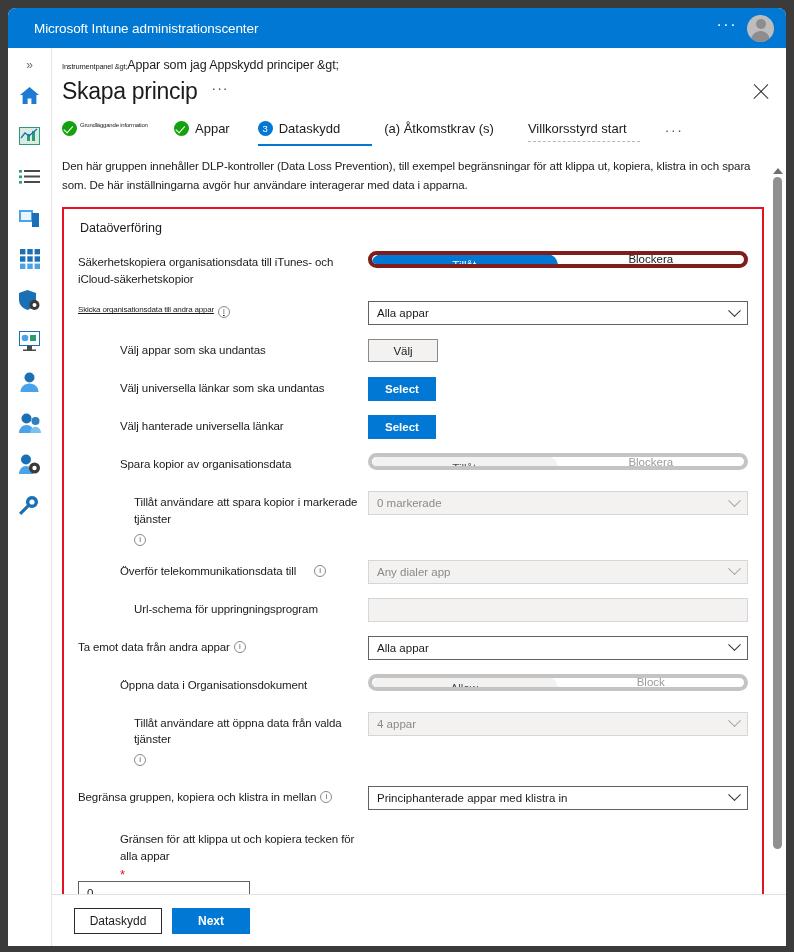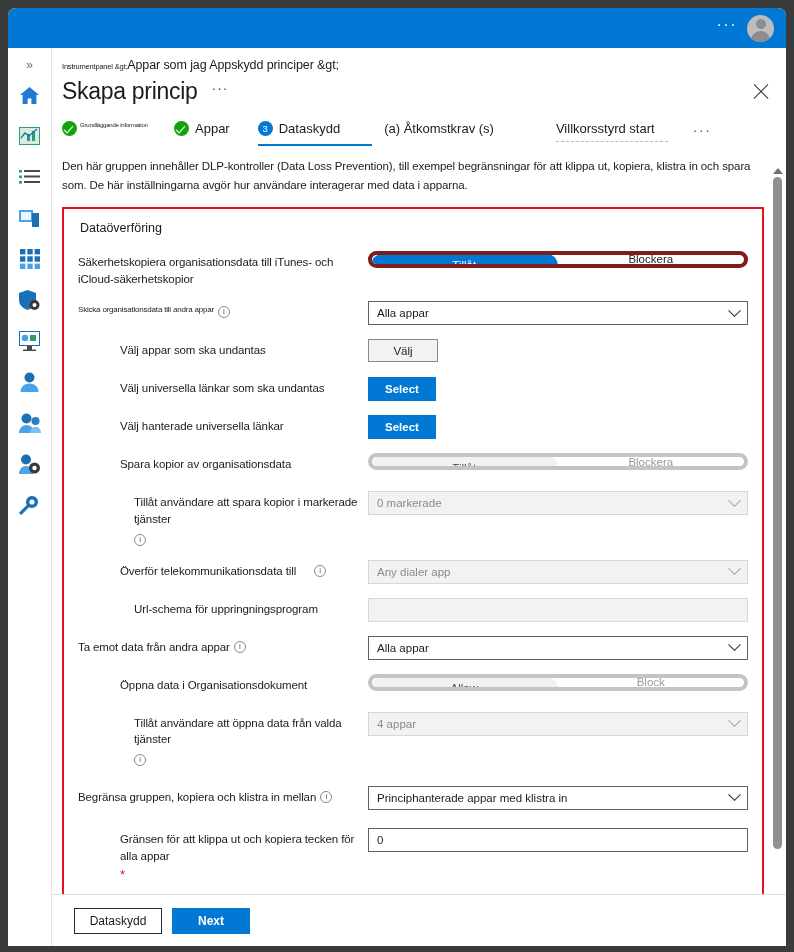--- a/index.html
+++ b/index.html
@@ -294,21 +294,21 @@
     font-size: 11.5px;
     color: #1b1b1b;
     line-height: 1.45;
     padding-top: 3px;
     letter-spacing: -0.1px;
     display: flex;
     align-items: flex-start;
     flex-wrap: wrap;
     gap: 4px;
   }
-  .row-label.tiny { font-size: 8px; letter-spacing: -0.2px; }
+  .row-label.tiny { font-size: 8px; letter-spacing: -0.2px; text-decoration: underline; }
   .row-label.ind1 { padding-left: 42px; width: 290px; }
   .row-label.ind2 { padding-left: 56px; width: 290px; }
   .row-ctl { flex: 1; min-width: 0; }
 
   .info-i {
     display: inline-flex;
     align-items: center;
     justify-content: center;
     width: 12px; height: 12px;
     border: 1px solid #8a8a8a;
@@ -479,20 +479,21 @@
     border-radius: 5px;
   }
 </style>
 </head>
 <body>
 
 <div class="screen">
   <div class="window">
 
     <div class="titlebar">
+      <span class="titlebar-text">Microsoft Intune administrationscenter</span>
       <div class="titlebar-right">
         <span class="tb-ellipsis">···</span>
         <div class="avatar"></div>
       </div>
     </div>
 
     <div class="body-area">
 
       <div class="rail">
         <div class="rail-chevron">»</div>
@@ -611,21 +612,21 @@
             <span class="step-label">Appar</span>
           </div>
           <div class="step active" style="margin-left:18px;">
             <span class="step-num">3</span>
             <span class="step-label">Dataskydd</span>
             <span class="underline"></span>
           </div>
           <div class="step" style="margin-left:34px;">
             <span class="step-label">(a) Åtkomstkrav (s)</span>
           </div>
-          <div class="step dashed" style="margin-left:52px;">
+          <div class="step dashed" style="margin-left:24px;">
             <span class="step-label">Villkorsstyrd start</span>
             <span class="underline"></span>
           </div>
           <span class="steps-ellipsis">···</span>
         </div>
 
         <div class="desc">Den här gruppen innehåller DLP-kontroller (Data Loss Prevention), till exempel begränsningar för att klippa ut, kopiera, klistra in och spara som. De här inställningarna avgör hur användare interagerar med data i apparna.</div>
 
         <div class="redbox">
           <div class="section-title">Dataöverföring</div>
@@ -759,21 +760,21 @@
               <span class="info-i">i</span>
             </div>
             <div class="row-ctl">
               <div class="dropdown">
                 <span class="dd-text">Principhanterade appar med klistra in</span>
                 <span class="caret"></span>
               </div>
             </div>
           </div>
 
-          <div class="row" style="margin-top:18px;">
+          <div class="row" style="margin-top:18px;flex-direction:column;">
             <div class="row-label ind1" style="flex-direction:column;">
               <span>Gränsen för att klippa ut och kopiera tecken för alla appar</span>
               <span class="req-star">*</span>
             </div>
             <div class="row-ctl">
               <input class="textinput" type="text" value="0" style="">
             </div>
           </div>
 
           <div class="row" style="margin-top:22px;margin-bottom:2px;">

